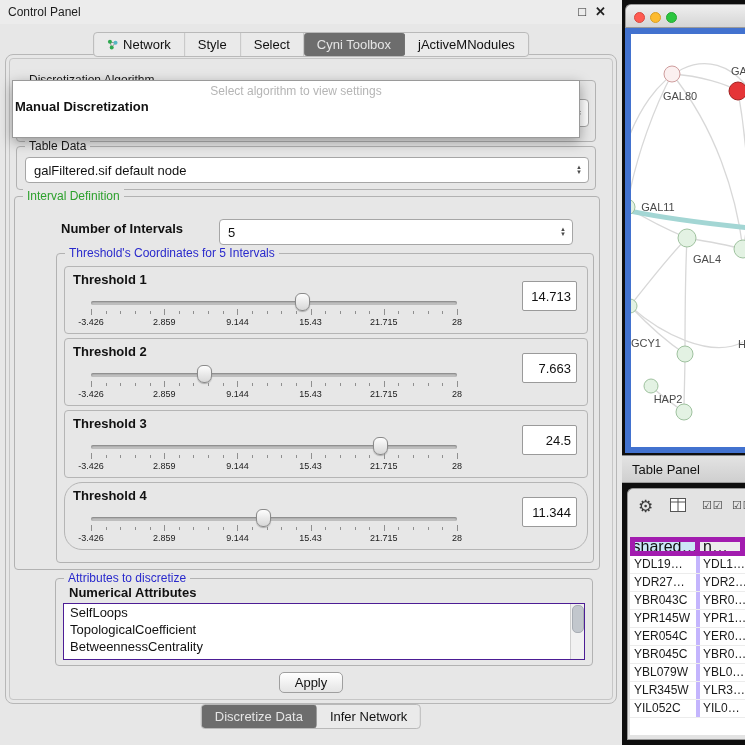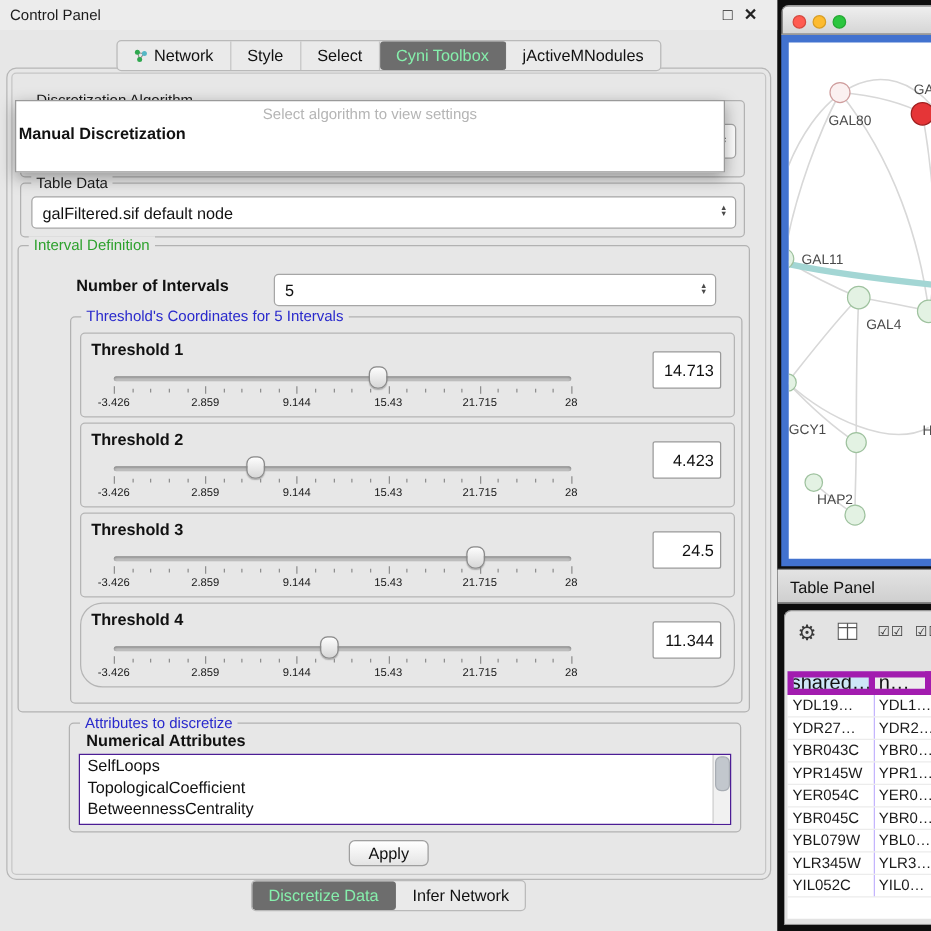--- a/index.html
+++ b/index.html
@@ -19,21 +19,21 @@
   .inner-frame{position:absolute;left:9px;top:58px;width:602px;height:640px;
                border:1px solid #c6c6c6;border-radius:4px;}
 
   .tabstrip{position:absolute;left:50%;transform:translateX(-50%);display:flex;height:23px;
             border:1px solid #b9b9b9;border-radius:4px;background:#eaeaea;overflow:hidden;z-index:3;}
   .tabstrip.top{top:32px;}
   .tabstrip.bottom{top:704px;}
   .tab{display:flex;align-items:center;gap:5px;padding:0 13px;font-size:13px;color:#111;
        border-right:1px solid #c6c6c6;white-space:nowrap;}
   .tab:last-child{border-right:none;}
-  .tab.selected{background:#6d6d6d;color:#86efac;border-right-color:#6d6d6d;border-radius:3px;}
+  .tab.selected{background:#6d6d6d;color:#e5e5e5;border-right-color:#6d6d6d;border-radius:3px;}
   .tab-icon{display:flex;align-items:center;}
 
   .group{position:absolute;border:1px solid #b2b2b2;border-radius:4px;}
   .group-title{position:absolute;top:-8px;left:8px;background:#e7e7e7;padding:0 4px;font-size:12px;}
   .group-title.dark{color:#1a1a1a;}
   .group-title.green{color:#2da12d;}
   .group-title.blue{color:#2929cc;}
 
   .combo{position:absolute;background:#fff;border:1px solid #a6a6a6;border-radius:4px;
          display:flex;align-items:center;}
@@ -118,21 +118,21 @@
   .checks.a{left:74px;}
   .checks.b{left:104px;}
   .tp-header{position:absolute;left:2px;top:48px;right:0;height:19px;display:flex;}
   .tp-hcell{box-sizing:border-box;border:5px solid #a21caf;font-size:16px;color:#111;
             display:flex;align-items:center;overflow:hidden;white-space:nowrap;}
   .tp-hcell.c1{width:70px;background:#cde6f7;justify-content:center;}
   .tp-hcell.c2{flex:1;background:#ededed;padding-left:3px;border-left:none;}
   .tp-body{position:absolute;left:2px;top:67px;right:0;bottom:4px;background:#fff;overflow:hidden;}
   .tp-row{display:flex;height:17px;border-bottom:1px solid #ececec;}
   .tp-cell{font-size:12px;color:#1a1a1a;line-height:17px;overflow:hidden;white-space:nowrap;}
-  .tp-cell.c1{width:70px;padding-left:4px;box-sizing:border-box;border-right:1px solid #c4b5fd;}
+  .tp-cell.c1{width:70px;padding-left:4px;box-sizing:border-box;border-right:4px solid #c4b5fd;}
   .tp-cell.c2{flex:1;padding-left:3px;}
 
   svg text{font-family:"Liberation Sans",sans-serif;}
 </style>
 </head>
 <body>
 
 <div id="stage">
 
   <div class="left-panel">
@@ -293,21 +293,21 @@
               </div>
             <div class="tick-labels">
                 <span class="tick-label" style="left: 0%;">-3.426</span>
                 <span class="tick-label" style="left: 20%;">2.859</span>
                 <span class="tick-label" style="left: 40%;">9.144</span>
                 <span class="tick-label" style="left: 60%;">15.43</span>
                 <span class="tick-label" style="left: 80%;">21.715</span>
                 <span class="tick-label" style="left: 100%;">28</span>
               </div>
           </div>
-          <div class="value-box">4.423</div>
+          <div class="value-box">7.663</div>
         </div>
 
         <div class="threshold-panel" style="top:156px;">
           <span class="th-label">Threshold 3</span>
           <div class="slider">
             <div class="slider-track"></div>
             <div class="slider-thumb" style="left: calc(78.9983% - 7px);"></div>
             <div class="tick-row">
                 <span class="tick major" style="left: 0%;"></span>
                 <span class="tick" style="left: 4%;"></span>

